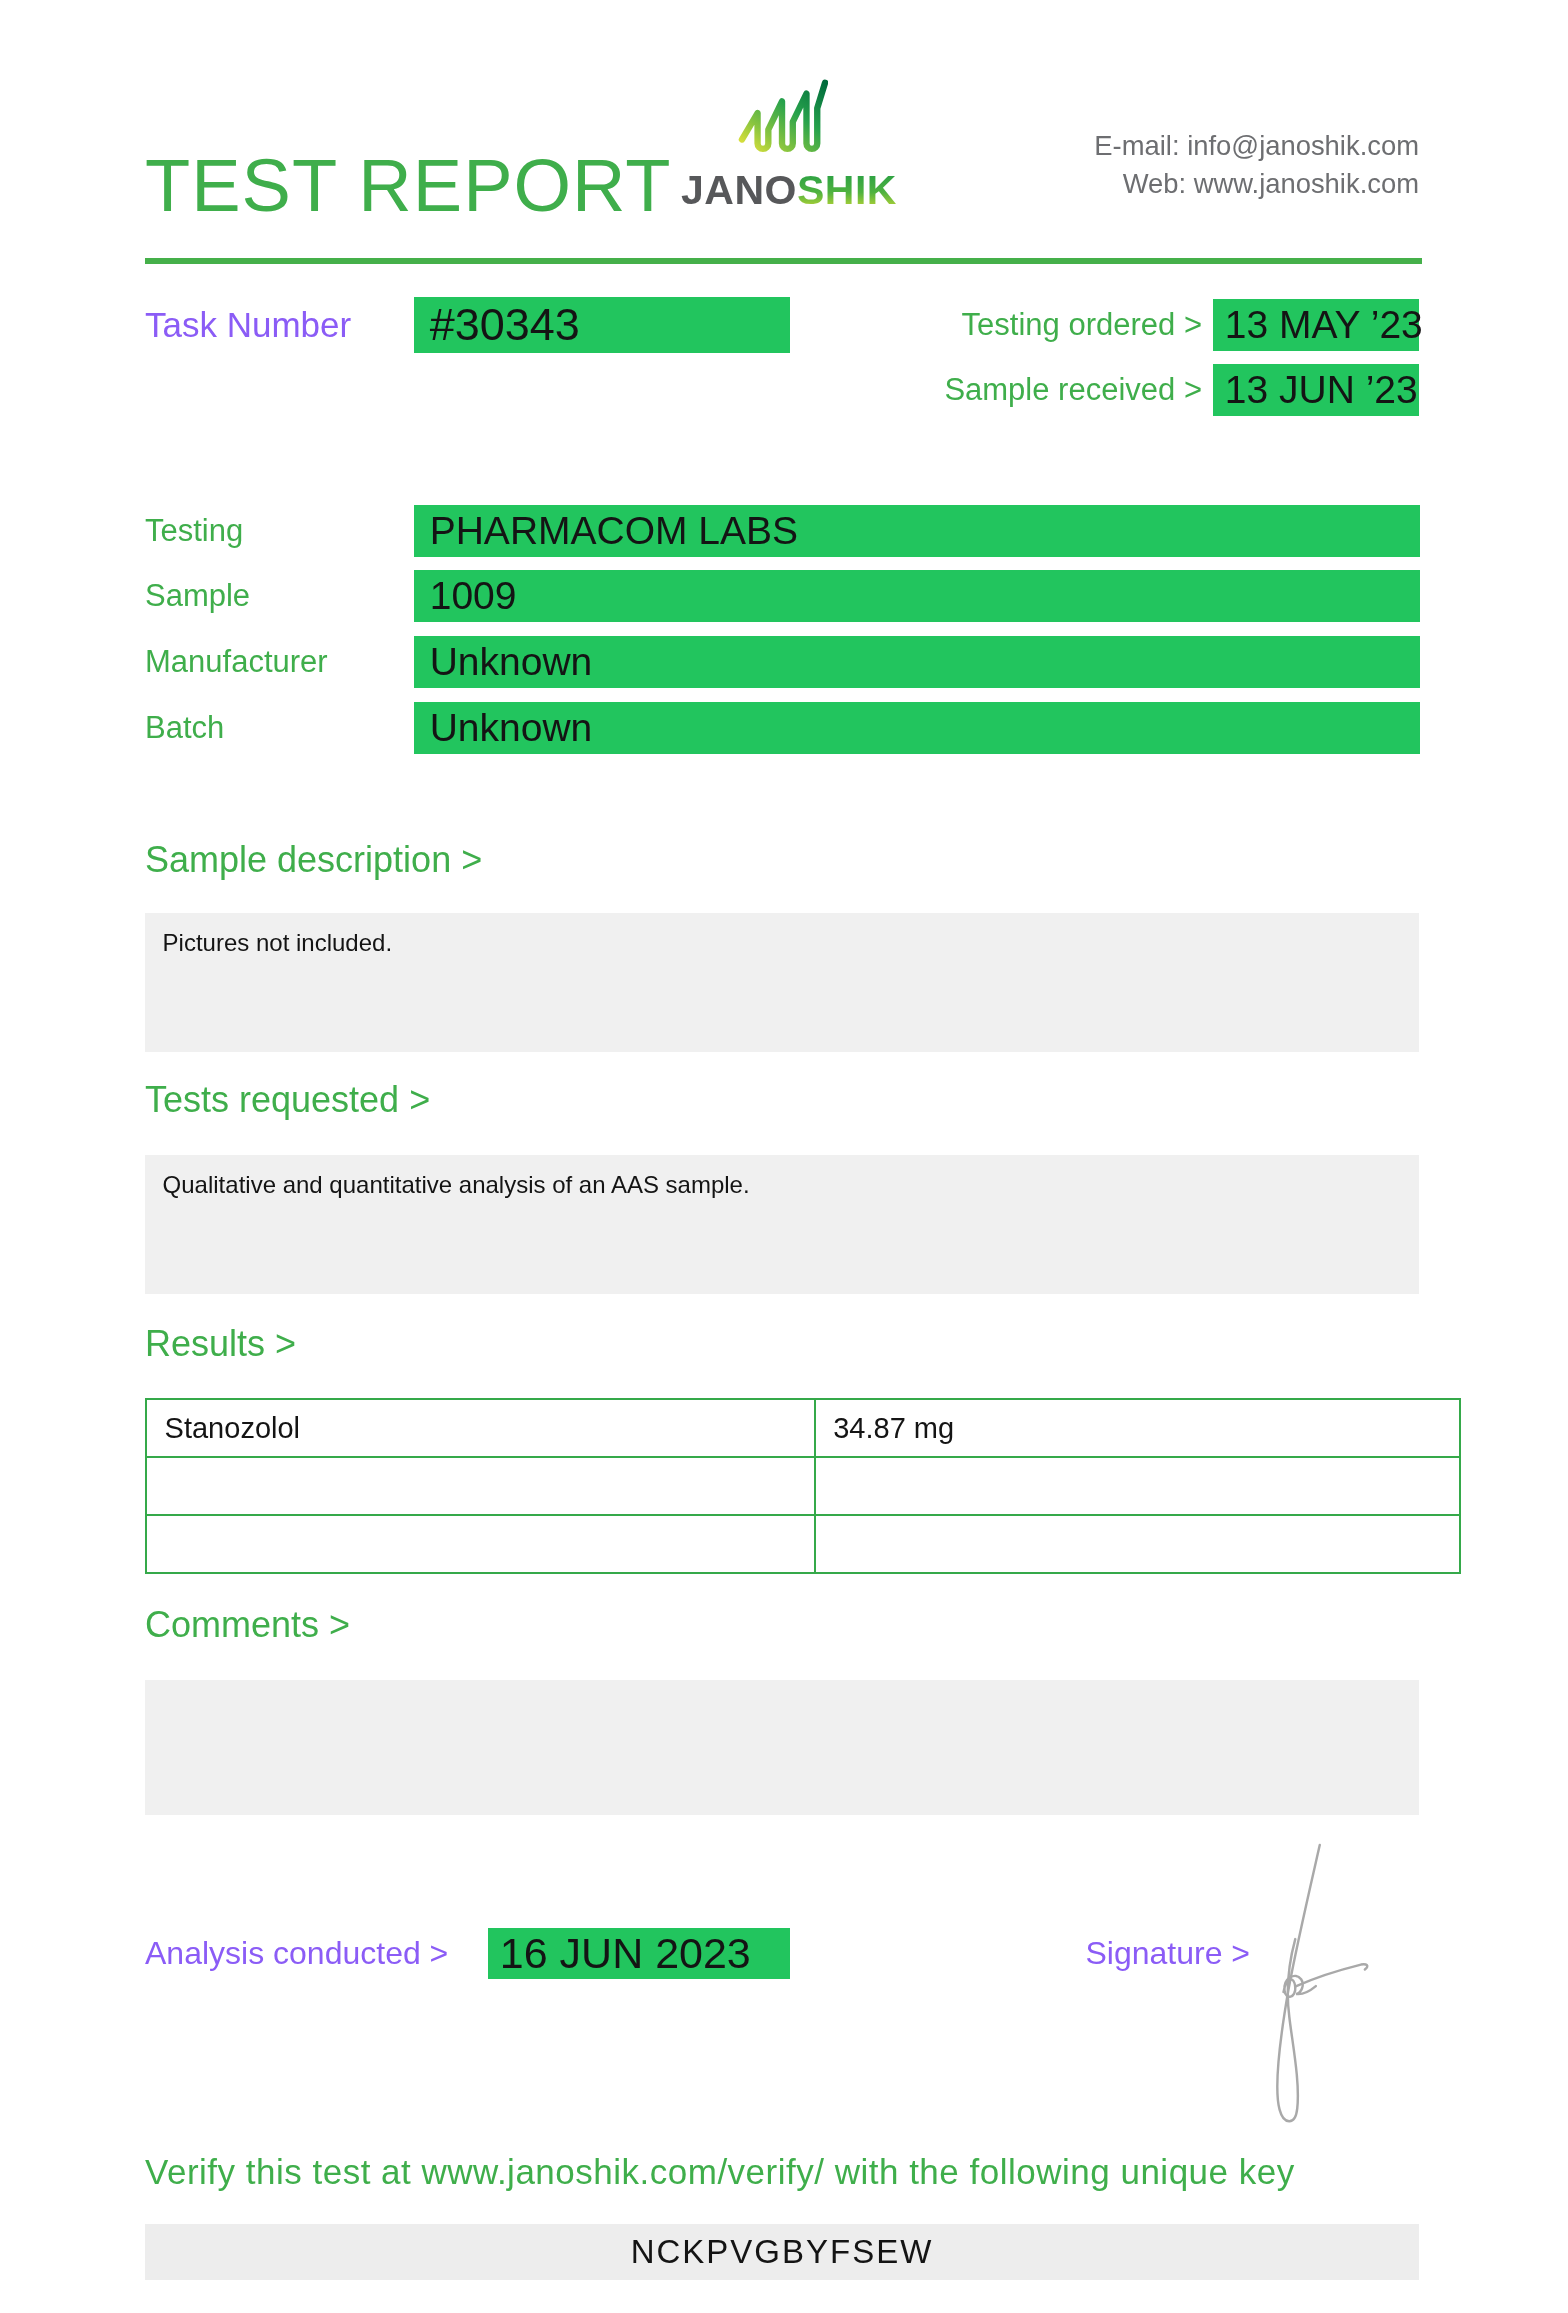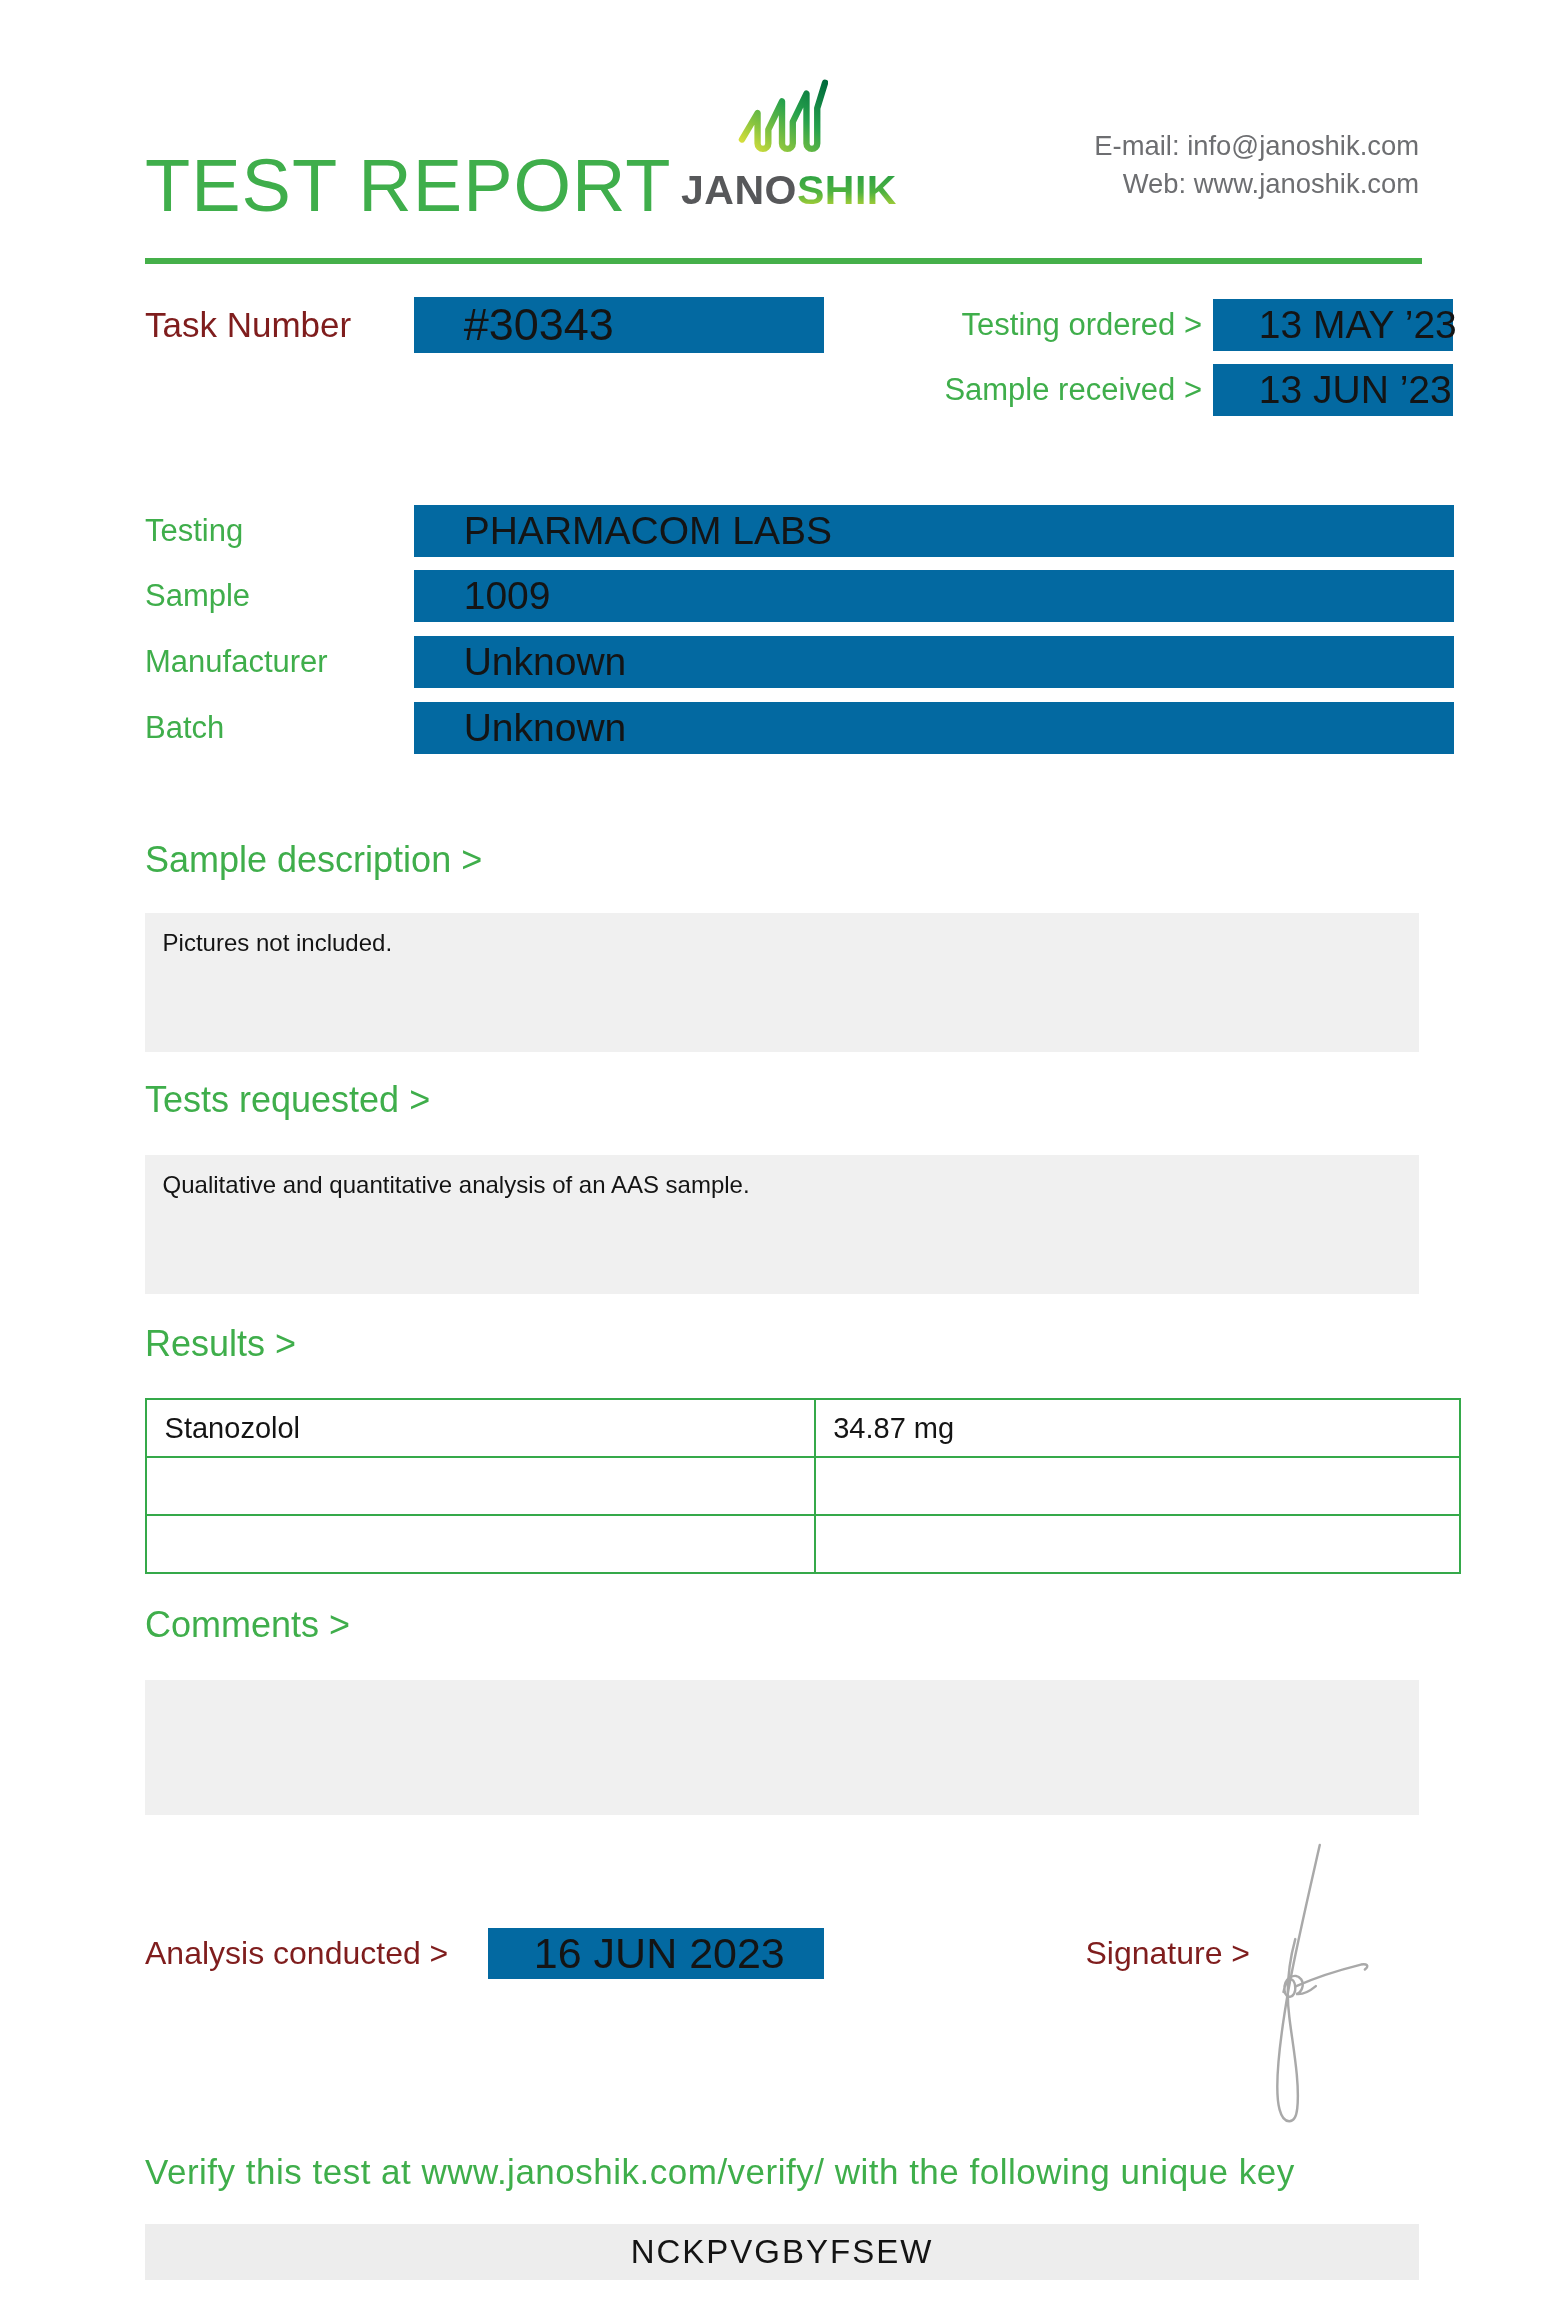--- a/index.html
+++ b/index.html
@@ -1,20 +1,20 @@
 <!DOCTYPE html>
 <html><head>
 <meta charset="utf-8">
 <style>
   html,body{margin:0;padding:0;background:#ffffff;}
   .page{position:relative;width:1568px;height:2313px;background:#ffffff;overflow:hidden;
         font-family:"Liberation Sans",sans-serif;color:#141414;}
   .abs{position:absolute;}
-  .green{color:#7f1d1d;}
-  .graybox{position:absolute;background:#0369a1;padding-left:34px;}
+  .green{color:#8b5cf6;}
+  .graybox{position:absolute;background:#22c55e;}
   .vcenter{display:flex;align-items:center;}
   .right{justify-content:flex-end;text-align:right;}
 
   .report-title{left:145px;top:143px;font-size:74px;letter-spacing:1px;font-weight:400;color:#3fae4b;}
   .logo-icon{left:738px;top:78px;}
   .logo-text{left:679px;top:167px;width:220px;text-align:center;font-size:41px;font-weight:bold;letter-spacing:0.5px;}
   .jano{color:#57585a;}
   .shik{color:#3fae4b;}
   @supports ((-webkit-background-clip:text) or (background-clip:text)){
     .shik{background:linear-gradient(180deg,#1f9b46 0%,#4fb23f 55%,#a9cf37 85%,#e8e43a 100%);

